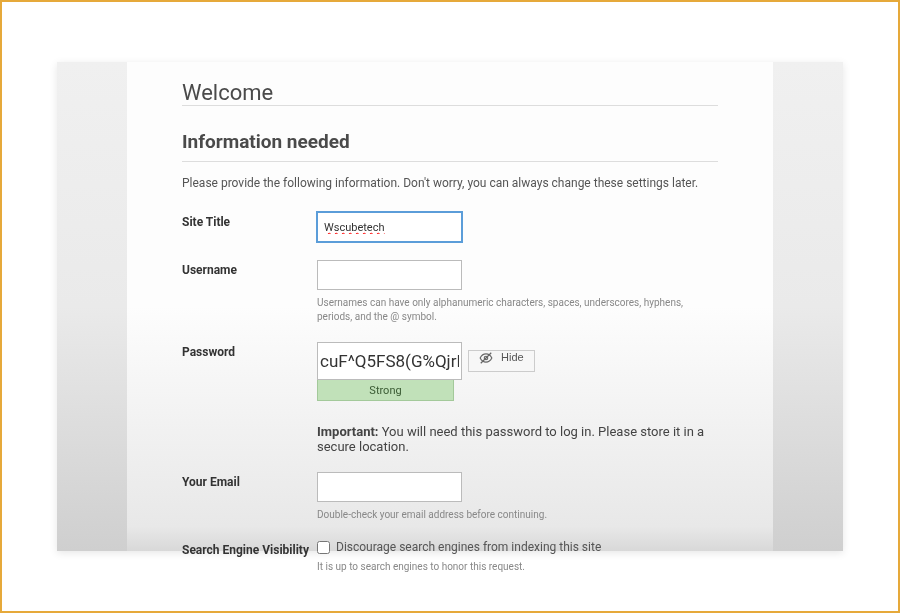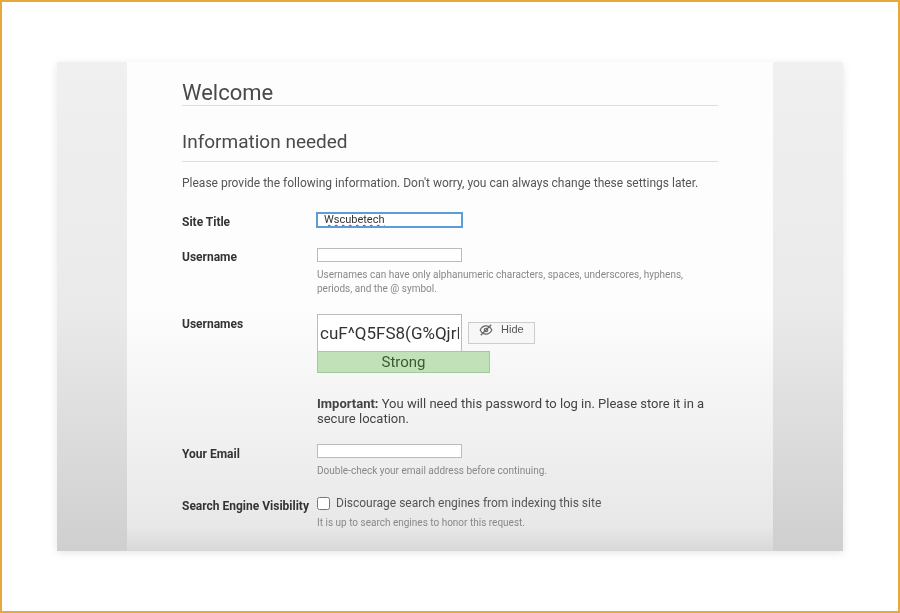--- a/index.html
+++ b/index.html
@@ -65,21 +65,21 @@
     
     p.intro {
       font-size: 12px;
       color: #555;
       line-height: 1.5;
       margin-bottom: 22px;
     }
     
     h2.info-needed {
       font-size: 19px;
-      font-weight: 400;
+      font-weight: 700;
       color: #4a4a4a;
       padding-bottom: 8px;
       border-bottom: 1px solid #ddd;
       margin-bottom: 14px;
       margin-top: 24px;
     }
     
     p.subinfo {
       font-size: 12px;
       color: #555;
@@ -100,21 +100,21 @@
       color: #333;
       padding-top: 3px;
     }
     
     .form-field {
       flex: 1;
     }
     
     .text-input {
       width: 145px;
-      height: 14px;
+      height: 30px;
       border: 1px solid #bbb;
       padding: 2px 6px;
       font-size: 11px;
       color: #333;
       font-family: inherit;
       background: #fff;
     }
     
     .text-input.focused {
       border: 1px solid #5b9dd9;
@@ -157,28 +157,28 @@
       background: #f7f7f7;
       font-size: 11px;
       color: #555;
       display: inline-flex;
       align-items: flex-start;
       gap: 8px;
       cursor: pointer;
     }
     
     .strength-bar {
-      width: 173px;
+      width: 137px;
       height: 22px;
       background: #c1e1b9;
       border: 1px solid #a3c99a;
       display: flex;
       align-items: center;
       justify-content: center;
-      font-size: 15px;
+      font-size: 11px;
       color: #3a5a33;
       margin-top: -1px;
     }
     
     .important-text {
       font-size: 13px;
       color: #444;
       margin-top: 23px;
     }
     .important-text strong {
@@ -233,21 +233,21 @@
 
       <div class="form-row">
         <div class="form-label">Username</div>
         <div class="form-field">
           <input type="text" class="text-input" value="" style="">
           <div class="help-text">Usernames can have only alphanumeric characters, spaces, underscores, hyphens, periods, and the @ symbol.</div>
         </div>
       </div>
 
       <div class="form-row">
-        <div class="form-label">Usernames</div>
+        <div class="form-label">Password</div>
         <div class="form-field">
           <div class="password-row">
             <input type="text" class="password-input" value="cuF^Q5FS8(G%QjrM0i" style="">
             <button class="hide-btn">
               <span class="eye-icon">
                 <svg viewBox="0 0 24 24" width="14" height="14" fill="none" stroke="#666" stroke-width="2">
                   <path d="M2 12s3.5-7 10-7 10 7 10 7-3.5 7-10 7-10-7-10-7z"></path>
                   <circle cx="12" cy="12" r="3"></circle>
                   <line x1="3" y1="21" x2="21" y2="3"></line>
                 </svg>

